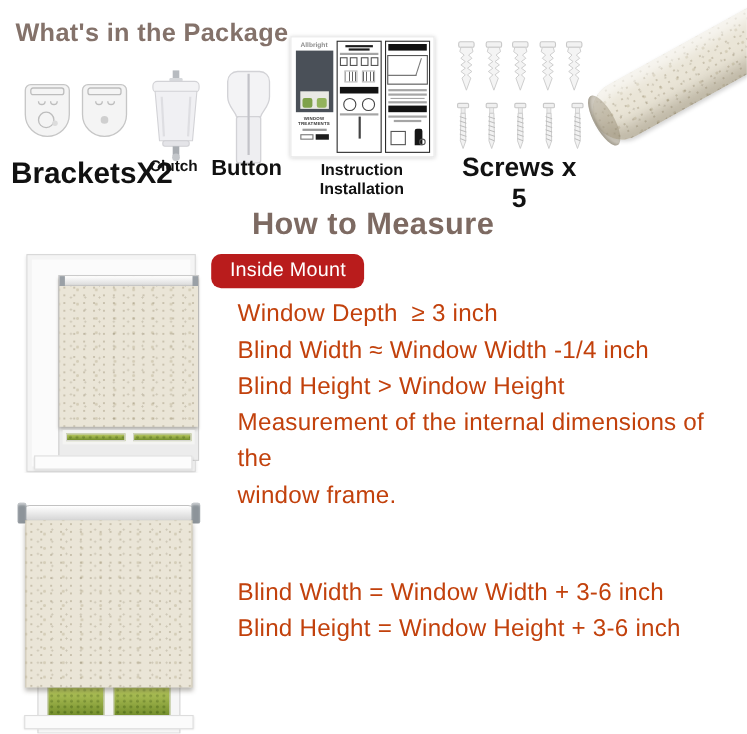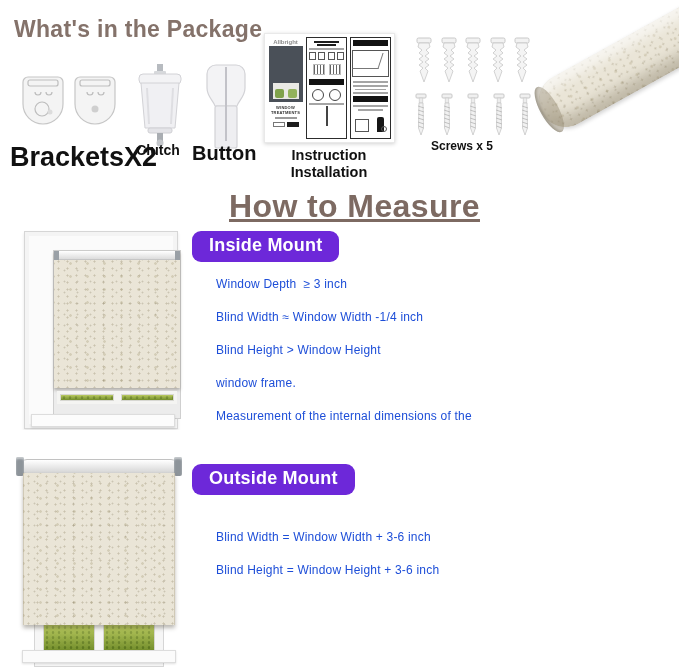--- a/index.html
+++ b/index.html
@@ -7,21 +7,21 @@
        font-family:"Liberation Sans","DejaVu Sans",sans-serif;color:#1c1c1c;}
   .abs{position:absolute;}
 
   
   .pkg-title{left:14px;top:16px;font-size:23px;font-weight:600;color:#84726a;letter-spacing:.3px;}
   .item-label{font-weight:700;color:#111;text-align:center;line-height:1.18;}
   .lbl-brackets{left:10px;top:142px;width:116px;font-size:27px;}
   .lbl-clutch{left:126px;top:142px;width:64px;font-size:14px;}
   .lbl-button{left:192px;top:142px;width:62px;font-size:20px;}
   .lbl-install{left:260px;top:147px;width:138px;font-size:14.5px;}
-  .lbl-screws{left:403px;top:139px;width:118px;font-size:12px;}
+  .lbl-screws{left:413px;top:139px;width:118px;font-size:24px;}
   .lbl-blackout{left:540px;top:119px;width:139px;font-size:16px;z-index:5;}
 
   
   .fabric{background-color:#eae5d7;
     background-image:
       radial-gradient(circle, rgba(148,136,108,.38) .8px, transparent 1.3px),
       radial-gradient(circle, rgba(120,110,85,.28) .7px, transparent 1.2px),
       radial-gradient(circle, rgba(186,176,146,.45) 1px, transparent 1.6px);
     background-size:9px 7px,13px 11px,17px 13px;
     background-position:0 0,4px 3px,8px 6px;}
@@ -57,25 +57,25 @@
   .bk-circles{display:flex;justify-content:space-around;margin:2px 0;}
   .bk-circle{width:12px;height:12px;border:1px solid #444;border-radius:50%;box-sizing:border-box;}
   .bk-rod{width:2px;height:20px;background:#444;margin:1px auto 0;}
   .bk-diag{border:1px solid #555;height:26px;margin:2px 0;position:relative;}
   .bk-diag .bk-diagline{position:absolute;left:2px;top:2px;width:70%;height:60%;border-bottom:1px solid #777;border-right:1px solid #777;transform:skewX(-18deg);}
   .bk-sq{position:absolute;left:2px;bottom:2px;width:14px;height:13px;border:1px solid #555;box-sizing:border-box;}
   .bk-tool{position:absolute;right:4px;bottom:2px;width:7px;height:15px;background:#161616;border-radius:2px 2px 0 0;}
   .bk-dot{position:absolute;right:1px;bottom:2px;width:4px;height:4px;border:1px solid #555;border-radius:50%;}
 
   
-  .measure-title{left:229px;top:188px;font-size:32px;font-weight:600;color:#7d6a62;letter-spacing:.4px;text-decoration:underline;}
-  .badge{background:#6d28d9;color:#fff;font-size:18px;font-weight:700;padding:4px 17px 6px;border-radius:9px;letter-spacing:.2px;}
+  .measure-title{left:229px;top:188px;font-size:28px;font-weight:600;color:#7d6a62;letter-spacing:.4px;}
+  .badge{background:#b91c1c;color:#fff;font-size:18px;font-weight:400;padding:4px 17px 6px;border-radius:9px;letter-spacing:.2px;}
   .badge-inside{left:192px;top:231px;}
   .badge-outside{left:192px;top:464px;}
-  .m-lines{width:460px;line-height:33px;font-size:12px;color:#1d4ed8;letter-spacing:.2px;}
+  .m-lines{width:460px;line-height:33px;font-size:22px;color:#c2410c;letter-spacing:.2px;}
   .m-lines div{white-space:pre-wrap;}
   .m-inside{left:216px;top:268px;}
   .m-outside{left:216px;top:521px;}
 
   
   .window{overflow:hidden;}
   .win-inside{left:8px;top:225px;width:182px;height:205px;}
   .win-outside{left:8px;top:447px;width:182px;height:220px;}
 
   .wi-frame{position:absolute;left:16px;top:6px;width:152px;height:196px;background:#fbfbfb;
@@ -325,38 +325,37 @@
       <div class="wi-sill"></div>
     </div>
   </div>
 
   <div class="abs badge badge-inside">Inside Mount</div>
 
   <div class="abs m-lines m-inside">
     <div>Window Depth  ≥ 3 inch</div>
     <div>Blind Width ≈ Window Width -1/4 inch</div>
     <div>Blind Height &gt; Window Height</div>
+    <div>Measurement of the internal dimensions of the</div>
     <div>window frame.</div>
-    <div>Measurement of the internal dimensions of the</div>
   </div>
 
   <div class="abs window win-outside">
     <div class="wo-frame">
       <div class="wo-panes">
         <div class="grass"></div>
         <div class="grass"></div>
       </div>
     </div>
     <div class="wo-roll"></div>
     <div class="wo-cap" style="left:8px;"></div>
     <div class="wo-cap" style="right:8px;"></div>
     <div class="wo-blind fabric"></div>
     <div class="wo-sill"></div>
   </div>
 
-  <div class="abs badge badge-outside">Outside Mount</div>
 
   <div class="abs m-lines m-outside">
     <div>Blind Width = Window Width + 3-6 inch</div>
     <div>Blind Height = Window Height + 3-6 inch</div>
   </div>
 
 </div>
 
 </body></html>

